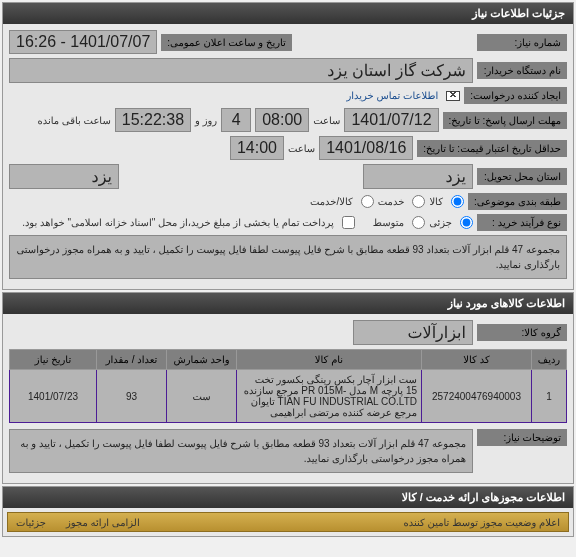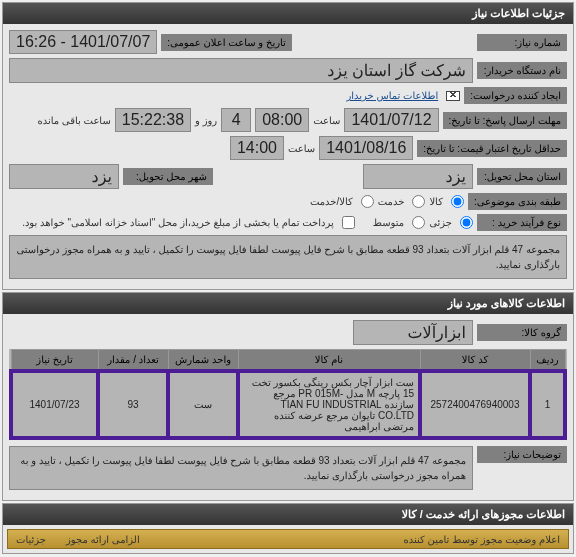--- a/index.html
+++ b/index.html
@@ -48,21 +48,20 @@
   font-size: 16px;
   color: #222;
   flex: 1;
   min-height: 18px;
   text-align: right;
 }
 .value-box.narrow { flex: 0 0 auto; min-width: 60px; }
 .value-box.wide { min-width: 200px; }
 .link-text {
   color: #1a4d8f;
-  text-decoration: underline;
   cursor: pointer;
   font-size: 10px;
   padding: 0 4px;
 }
 .checkbox-row {
   display: flex;
   align-items: center;
   gap: 4px;
   font-size: 10px;
   color: #333;
@@ -91,21 +90,21 @@
 th {
   background: #808080;
   color: #000;
   padding: 4px;
   border: 1px solid #999;
   font-weight: normal;
   font-size: 10px;
 }
 td {
   padding: 4px;
-  border: 4px solid #4c1d95;
+  border: 1px solid #4c1d95;
   text-align: center;
   color: #222;
   vertical-align: middle;
   margin-top: 38px;
 }
 .bottom-accent {
   height: 20px;
   background: linear-gradient(#d4b050, #b89030);
   border: 1px solid #8c6d20;
   display: flex;
@@ -174,21 +173,20 @@
       <div class="label" style="min-width:110px">حداقل تاریخ اعتبار قیمت: تا تاریخ:</div>
       <div class="value-box narrow">1401/08/16</div>
       <span class="sub-label">ساعت</span>
       <div class="value-box narrow" style="min-width:45px">14:00</div>
     </div>
 
     <div class="row">
       <div class="label">استان محل تحویل:</div>
       <div class="value-box narrow" style="min-width:110px">یزد</div>
       <div class="flex-sp"></div>
-      <div class="label">شهر محل تحویل:</div>
       <div class="value-box narrow" style="min-width:110px">یزد</div>
     </div>
 
     <div class="row">
       <div class="label">طبقه بندی موضوعی:</div>
       <label class="checkbox-row">
         <input type="radio" name="cat" checked="" style="">
         <span>کالا</span>
       </label>
       <label class="checkbox-row">

